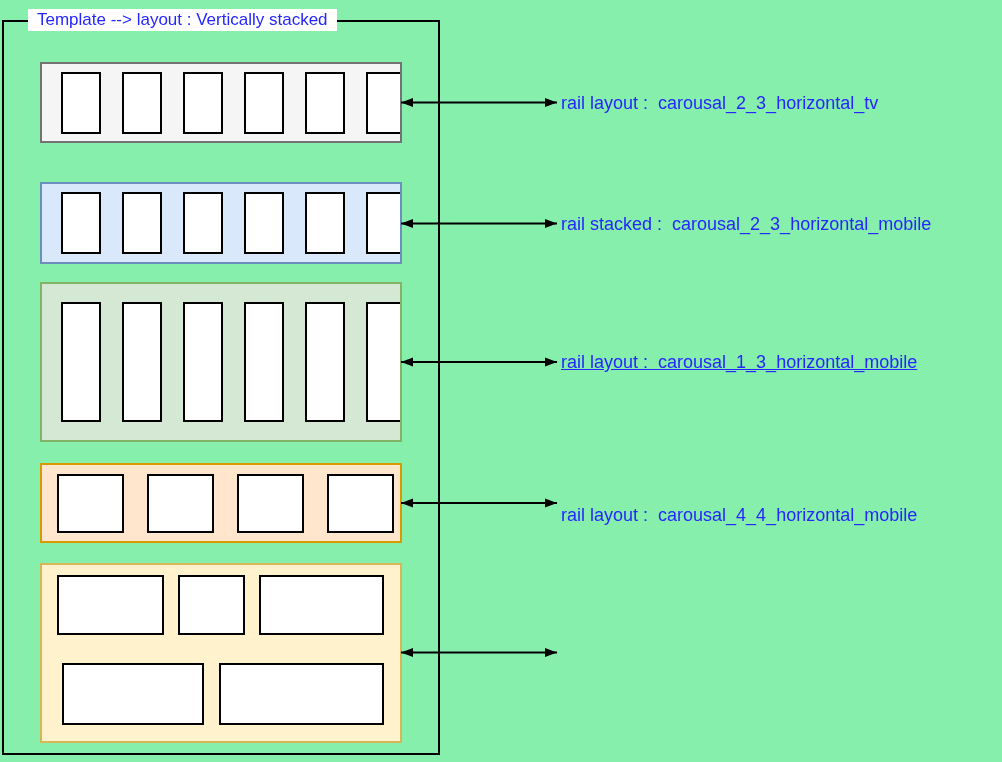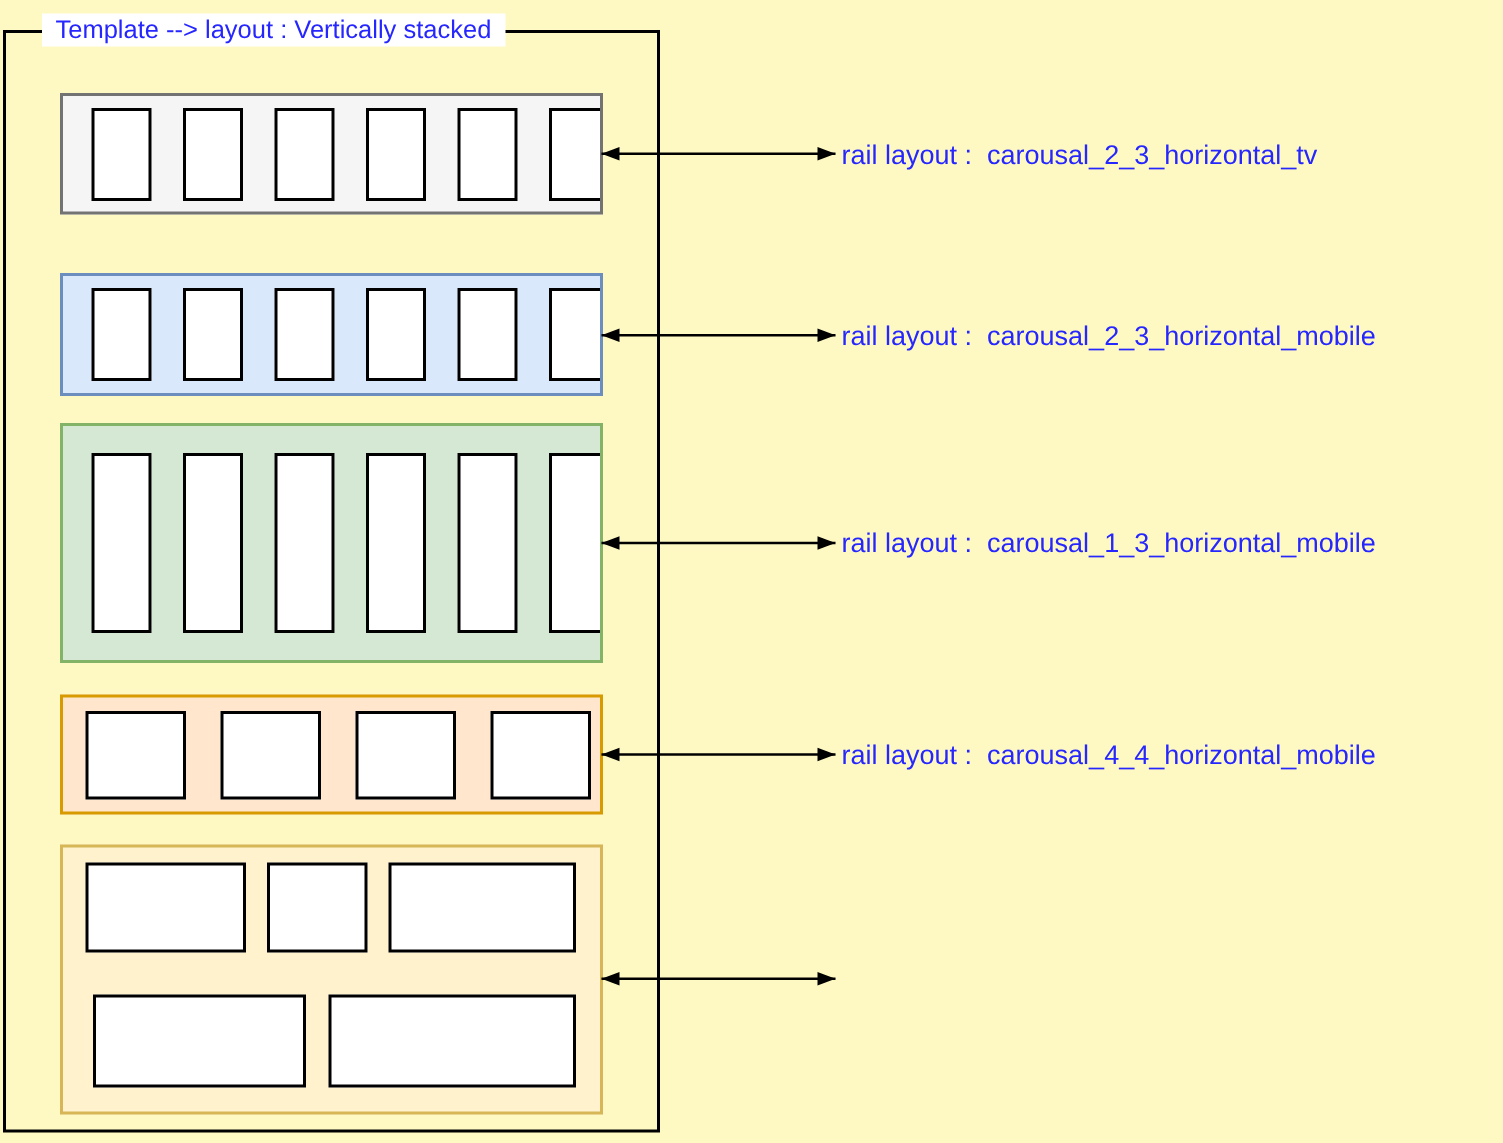--- a/index.html
+++ b/index.html
@@ -1,17 +1,17 @@
 <!DOCTYPE html>
 <html><head>
 <meta charset="utf-8">
 <style>
   html,body { margin:0; padding:0; background:#fff; }
   .canvas {
-    position:relative; width:1002px; height:762px; background:#fef9c3;
+    position:relative; width:1002px; height:762px; background:#86efac;
     overflow:hidden; font-family:"Liberation Sans", sans-serif;
   }
 
   
   .container-border {
     position:absolute; left:2px; top:20px; width:438px; height:735px;
     border:2px solid #000; box-sizing:border-box;
   }
   .diagram-title {
     position:absolute; left:28px; top:20px; transform:translateY(-50%);
@@ -135,20 +135,20 @@
     </g>
     <g>
       <line x1="401" y1="652.5" x2="557" y2="652.5"></line>
       <polygon points="401,652.5 413,648 413,657"></polygon>
       <polygon points="557,652.5 545,648 545,657"></polygon>
     </g>
   </svg>
 
   <div class="rail-label label-1" style="color: rgb(38, 38, 255);">rail layout :  carousal_2_3_horizontal_tv</div>
 
-  <div class="rail-label label-2" style="color: rgb(38, 38, 255);">rail layout :  carousal_2_3_horizontal_mobile</div>
+  <div class="rail-label label-2" style="color: rgb(38, 38, 255);">rail stacked :  carousal_2_3_horizontal_mobile</div>
 
-  <div class="rail-label label-3" style="color: rgb(38, 38, 255);">rail layout :  carousal_1_3_horizontal_mobile</div>
+  <div class="rail-label label-3" style="color: rgb(38, 38, 255); text-decoration: underline;">rail layout :  carousal_1_3_horizontal_mobile</div>
 
-  <div class="rail-label label-4" style="color: rgb(38, 38, 255);">rail layout :  carousal_4_4_horizontal_mobile</div>
+  <div class="rail-label label-4" style="color: rgb(38, 38, 255); margin-top: 12px;">rail layout :  carousal_4_4_horizontal_mobile</div>
 
 
 </div>
 
 </body></html>

